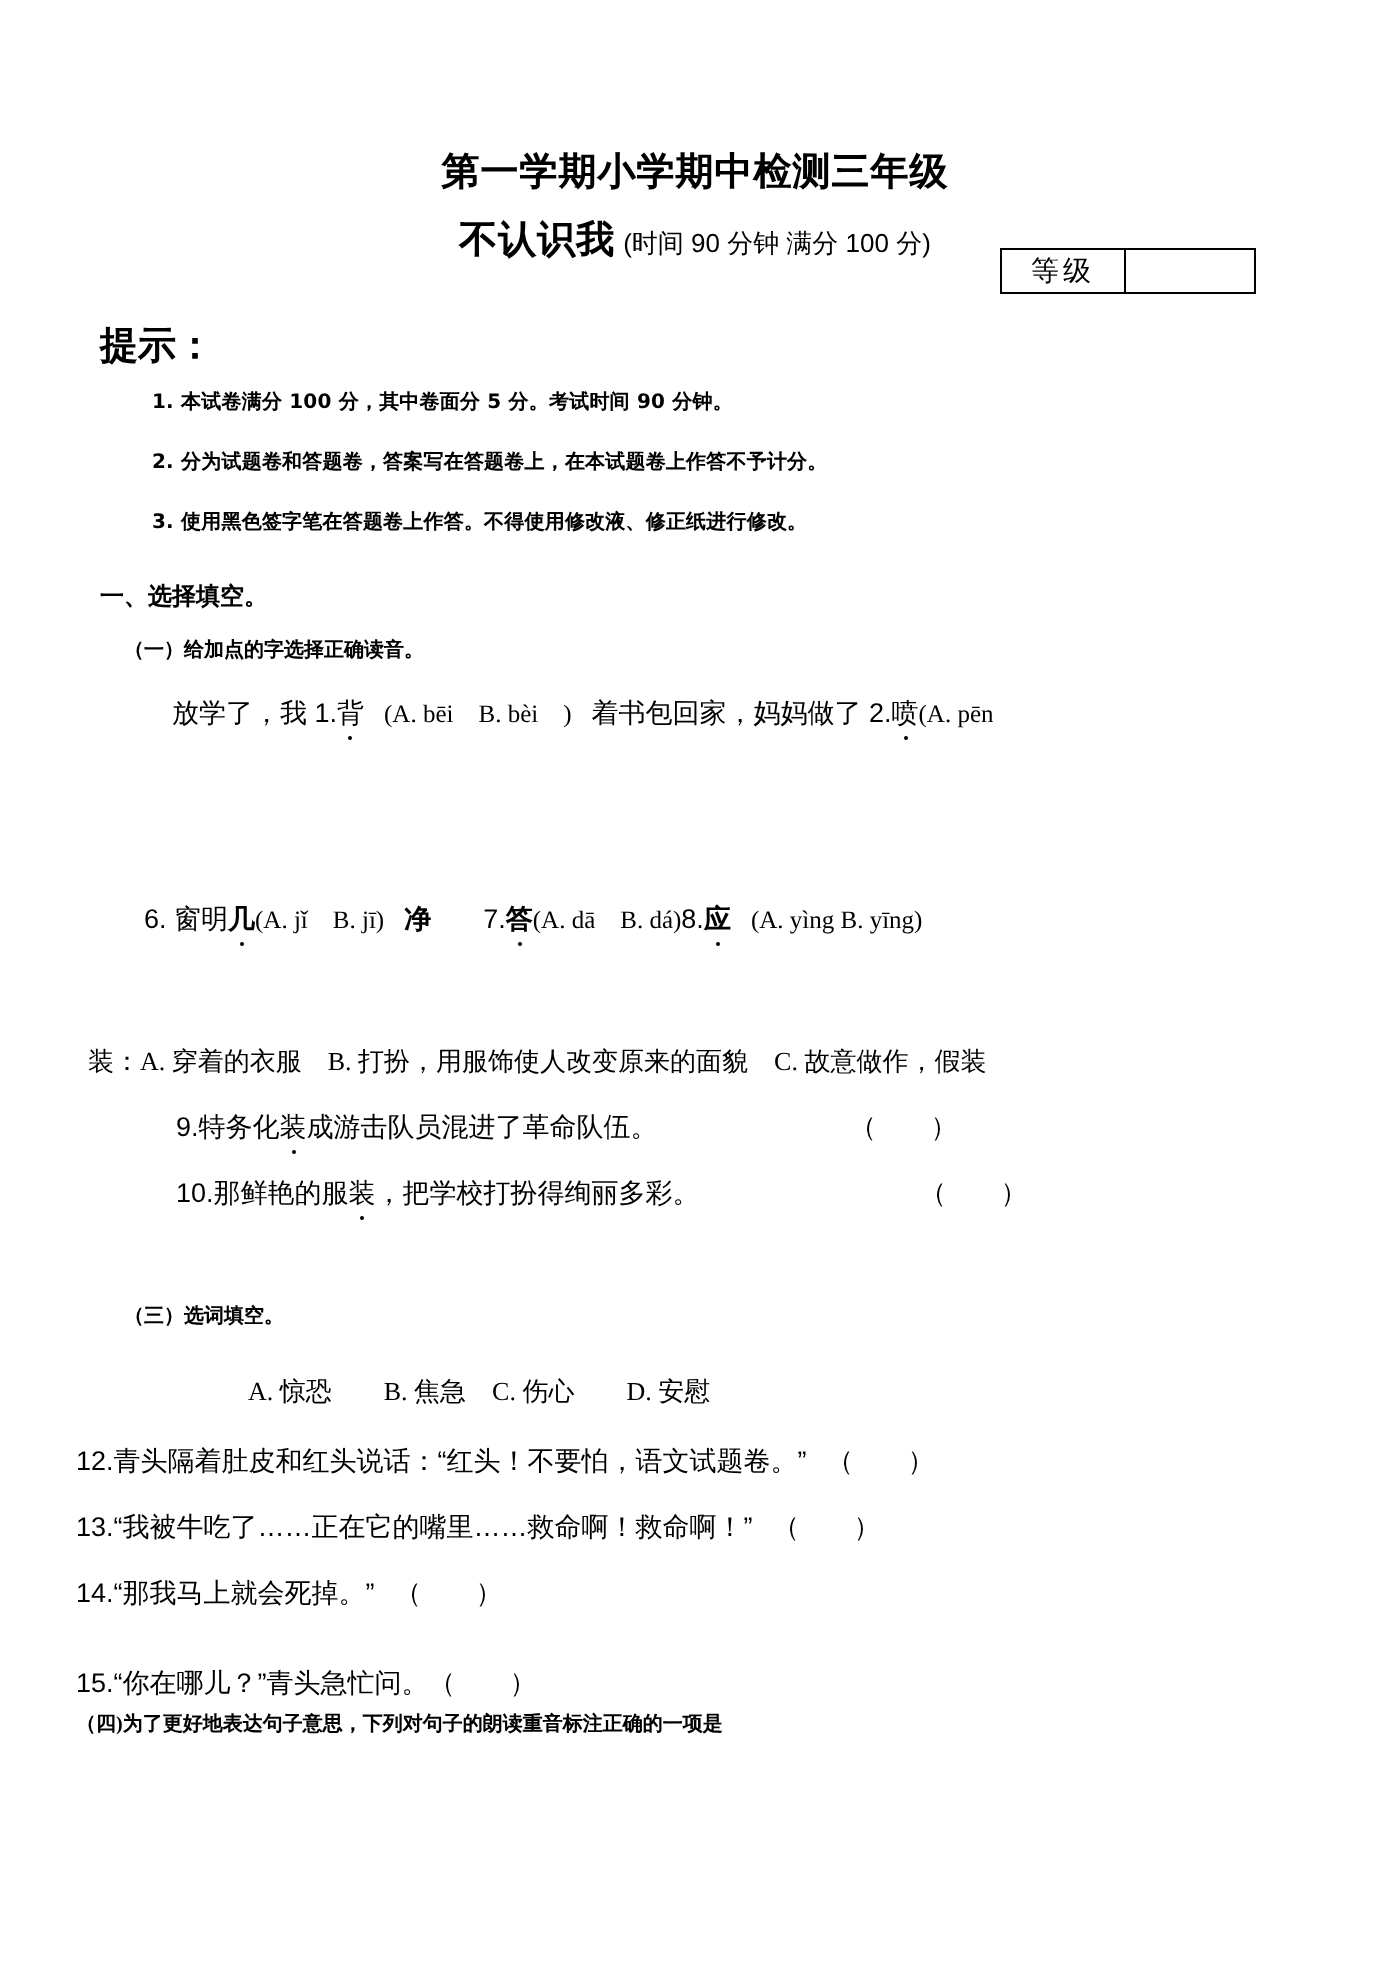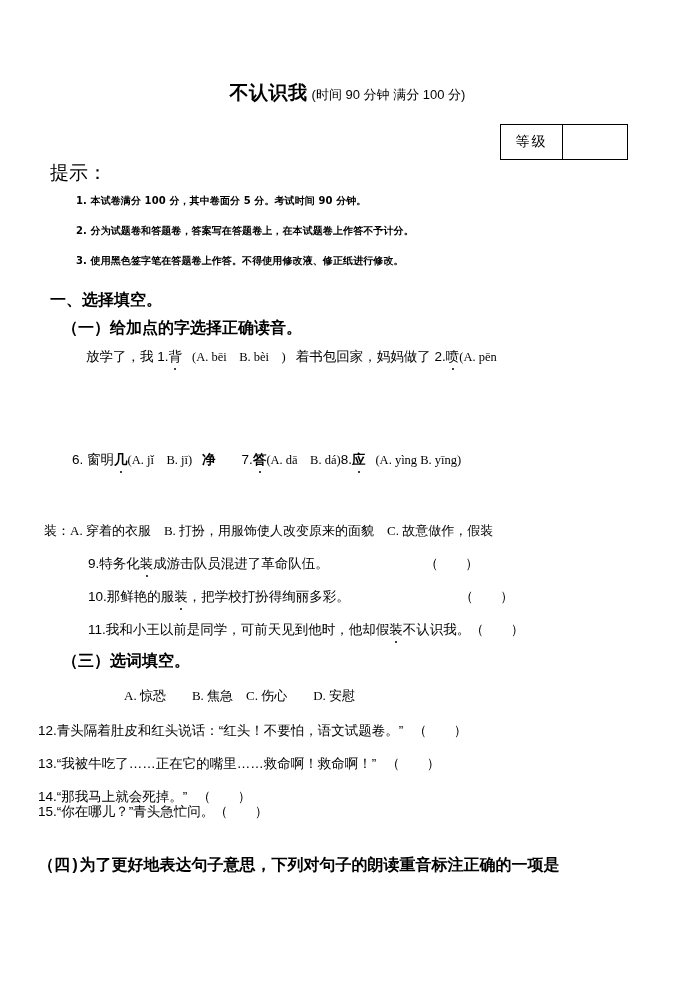--- a/index.html
+++ b/index.html
@@ -54,21 +54,21 @@
     font-family: Liberation Sans, sans-serif;
     margin-left: 4px;
   }
 
   
   .grade-table {
     position: absolute;
     left: 500px;
     top: 124px;
     width: 128px;
-    height: 36px;
+    height: 23px;
     border: 1px solid #000;
     border-collapse: collapse;
     display: flex;
     box-sizing: border-box;
   }
   .grade-label {
     width: 62px;
     height: 100%;
     border-right: 1px solid #000;
     box-sizing: border-box;
@@ -86,39 +86,39 @@
   }
 
   
   .line {
     position: absolute;
     white-space: nowrap;
   }
 
   .hint-head {
     font-size: 19px;
-    font-weight: normal;
+    font-weight: bold;
     font-family: "DejaVu Sans", "Liberation Sans", sans-serif;
   }
   .hint-item {
     font-size: 10px;
     font-weight: bold;
     font-family: "DejaVu Sans", "Liberation Sans", sans-serif;
     letter-spacing: 0.1px;
   }
 
   .sec-head {
-    font-size: 16px;
+    font-size: 12px;
     font-weight: bold;
     font-family: "DejaVu Sans", "Liberation Sans", sans-serif;
   }
   .subsec-head {
-    font-size: 16px;
-    font-weight: bold;
-    font-family: Liberation Mono, monospace;
+    font-size: 10px;
+    font-weight: bold;
+    font-family: Liberation Serif, serif;
   }
 
   .q-sans {
     font-size: 13.5px;
     font-family: "Liberation Sans", "DejaVu Sans", sans-serif;
   }
   .q-serif {
     font-size: 13px;
     font-family: "Liberation Serif", "DejaVu Serif", serif;
   }
@@ -156,20 +156,21 @@
   .sp-lg { display: inline-block; width: 26px; }
   .sp-xl { display: inline-block; width: 54px; }
   .blank-paren { letter-spacing: 0; }
 </style>
 </head>
 <body>
 
 <div class="page">
 
   <div class="title-block">
+    <div class="title-main">第一学期小学期中检测三年级</div>
     <div class="title-sub-row">
       <span class="title-sub">不认识我</span><span class="title-meta">(时间 90 分钟 满分 100 分)</span>
     </div>
   </div>
 
   <div class="grade-table">
     <div class="grade-label">等级</div>
     <div class="grade-value"></div>
   </div>
 
@@ -195,38 +196,35 @@
   <div class="line q-serif" style="left:44px; top:522px;">装：A. 穿着的衣服　B. 打扮，用服饰使人改变原来的面貌　C. 故意做作，假装</div>
 
   <div class="line q-sans" style="left:88px; top:555px;">
     <span>9.</span><span>特务化</span><span class="dot">装</span><span>成游击队员混进了革命队伍。</span><span style="display:inline-block;width:96px;"></span><span class="blank-paren">（　　）</span>
   </div>
 
   <div class="line q-sans" style="left:88px; top:588px;">
     <span>10.</span><span>那鲜艳的服</span><span class="dot">装</span><span>，把学校打扮得绚丽多彩。</span><span style="display:inline-block;width:110px;"></span><span class="blank-paren">（　　）</span>
   </div>
 
-  <div class="line q-sans" style="left:88px; top:621px;">
-    <span>11.</span><span>我和小王以前是同学，可前天见到他时，他却假</span><span class="dot">装</span><span>不认识我。</span><span class="blank-paren">（　　）</span>
-  </div>
 
   <div class="line subsec-head" style="left:62px; top:651px;">（三）选词填空。</div>
   <div class="line q-serif" style="left:124px; top:687px;">A. 惊恐　　B. 焦急　C. 伤心　　D. 安慰</div>
 
   <div class="line q-sans" style="left:38px; top:722px;">
     <span>12.</span><span>青头隔着肚皮和红头说话：“红头！不要怕，语文试题卷。”</span><span class="sp"></span><span class="blank-paren">（　　）</span>
   </div>
 
   <div class="line q-sans" style="left:38px; top:755px;">
     <span>13.</span><span>“我被牛吃了……正在它的嘴里……救命啊！救命啊！”</span><span class="sp"></span><span class="blank-paren">（　　）</span>
   </div>
 
   <div class="line q-sans" style="left:38px; top:788px;">
     <span>14.</span><span>“那我马上就会死掉。”</span><span class="sp"></span><span class="blank-paren">（　　）</span>
   </div>
 
-  <div class="line q-sans" style="left:38px; top:803px;">
+  <div class="line q-sans" style="left:38px; top:833px;">
     <span>15.</span><span>“你在哪儿？”青头急忙问。</span><span class="blank-paren">（　　）</span>
   </div>
 
   <div class="line subsec-head" style="left:38px; top:855px;">（四)为了更好地表达句子意思，下列对句子的朗读重音标注正确的一项是</div>
 
 </div>
 
 </body></html>

